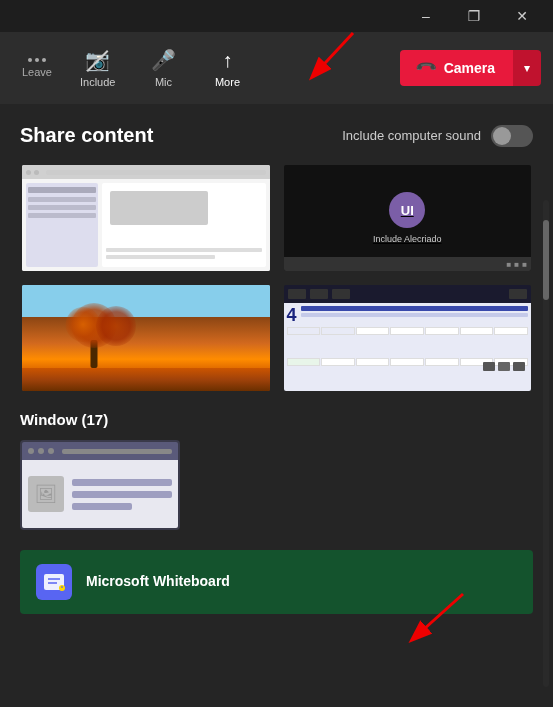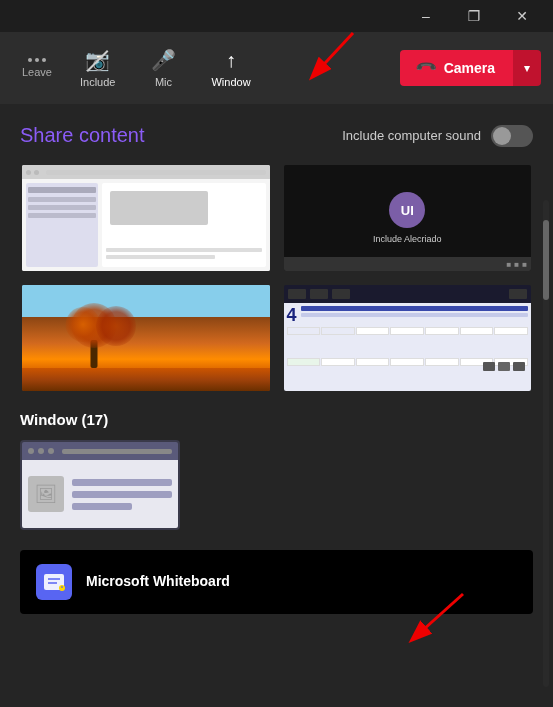--- a/index.html
+++ b/index.html
@@ -142,22 +142,22 @@
     
     .share-header {
       display: flex;
       align-items: center;
       justify-content: space-between;
       margin-bottom: 16px;
     }
 
     .share-title {
       font-size: 20px;
-      font-weight: 400;
-      color: #8b5cf6;
+      font-weight: 700;
+      color: #ffffff;
     }
 
     .computer-sound {
       display: flex;
       align-items: center;
       gap: 10px;
       color: #ccc;
       font-size: 13px;
     }
 
@@ -427,21 +427,21 @@
 
     .wt-line-short {
       width: 60%;
     }
 
     
     .whiteboard-item {
       display: flex;
       align-items: center;
       gap: 14px;
-      background: #000000;
+      background: #14532d;
       border-radius: 4px;
       padding: 12px 14px;
       cursor: pointer;
       border: 2px solid transparent;
       margin-top: 4px;
     }
 
     .wb-icon {
       width: 36px;
       height: 36px;
@@ -529,21 +529,21 @@
     <span>Include</span>
   </div>
 
   <div class="toolbar-item">
     <span class="toolbar-icon">🎤</span>
     <span>Mic</span>
   </div>
 
   <div class="toolbar-item share-highlighted">
     <span class="toolbar-icon" style="color:#fff;">↑</span>
-    <span style="color:#fff;">Window</span>
+    <span style="color:#fff;">More</span>
   </div>
 
   <div class="leave-group">
     <button class="leave-btn">
       <span class="phone-icon">📞</span>
       <span>Camera</span>
     </button>
     <button class="leave-chevron">
       <span>▾</span>
     </button>
@@ -582,21 +582,21 @@
             <div class="thumb-1-img-placeholder"></div>
             <div style="position:absolute; bottom:8px; left:4px; right:4px; display:flex; flex-direction:column; gap:3px;">
               <div style="height:4px; background:#ddd; border-radius:1px;"></div>
               <div style="height:4px; background:#ddd; border-radius:1px; width:70%;"></div>
             </div>
           </div>
         </div>
       </div>
     </div>
 
-    <div class="thumb" style="position:relative;">
+    <div class="thumb" style="position:relative;text-decoration:underline;">
       <div class="thumb-2" style="width:100%;height:100%;display:flex;flex-direction:column;align-items:center;justify-content:center;gap:6px;background:#111;">
         <div class="thumb-2-avatar">UI</div>
         <div class="thumb-2-name">Include Alecriado</div>
       </div>
       <div class="thumb-2-bar">
         <span>■</span>
           <span>■</span>
           <span>■</span>
       </div>
     </div>

